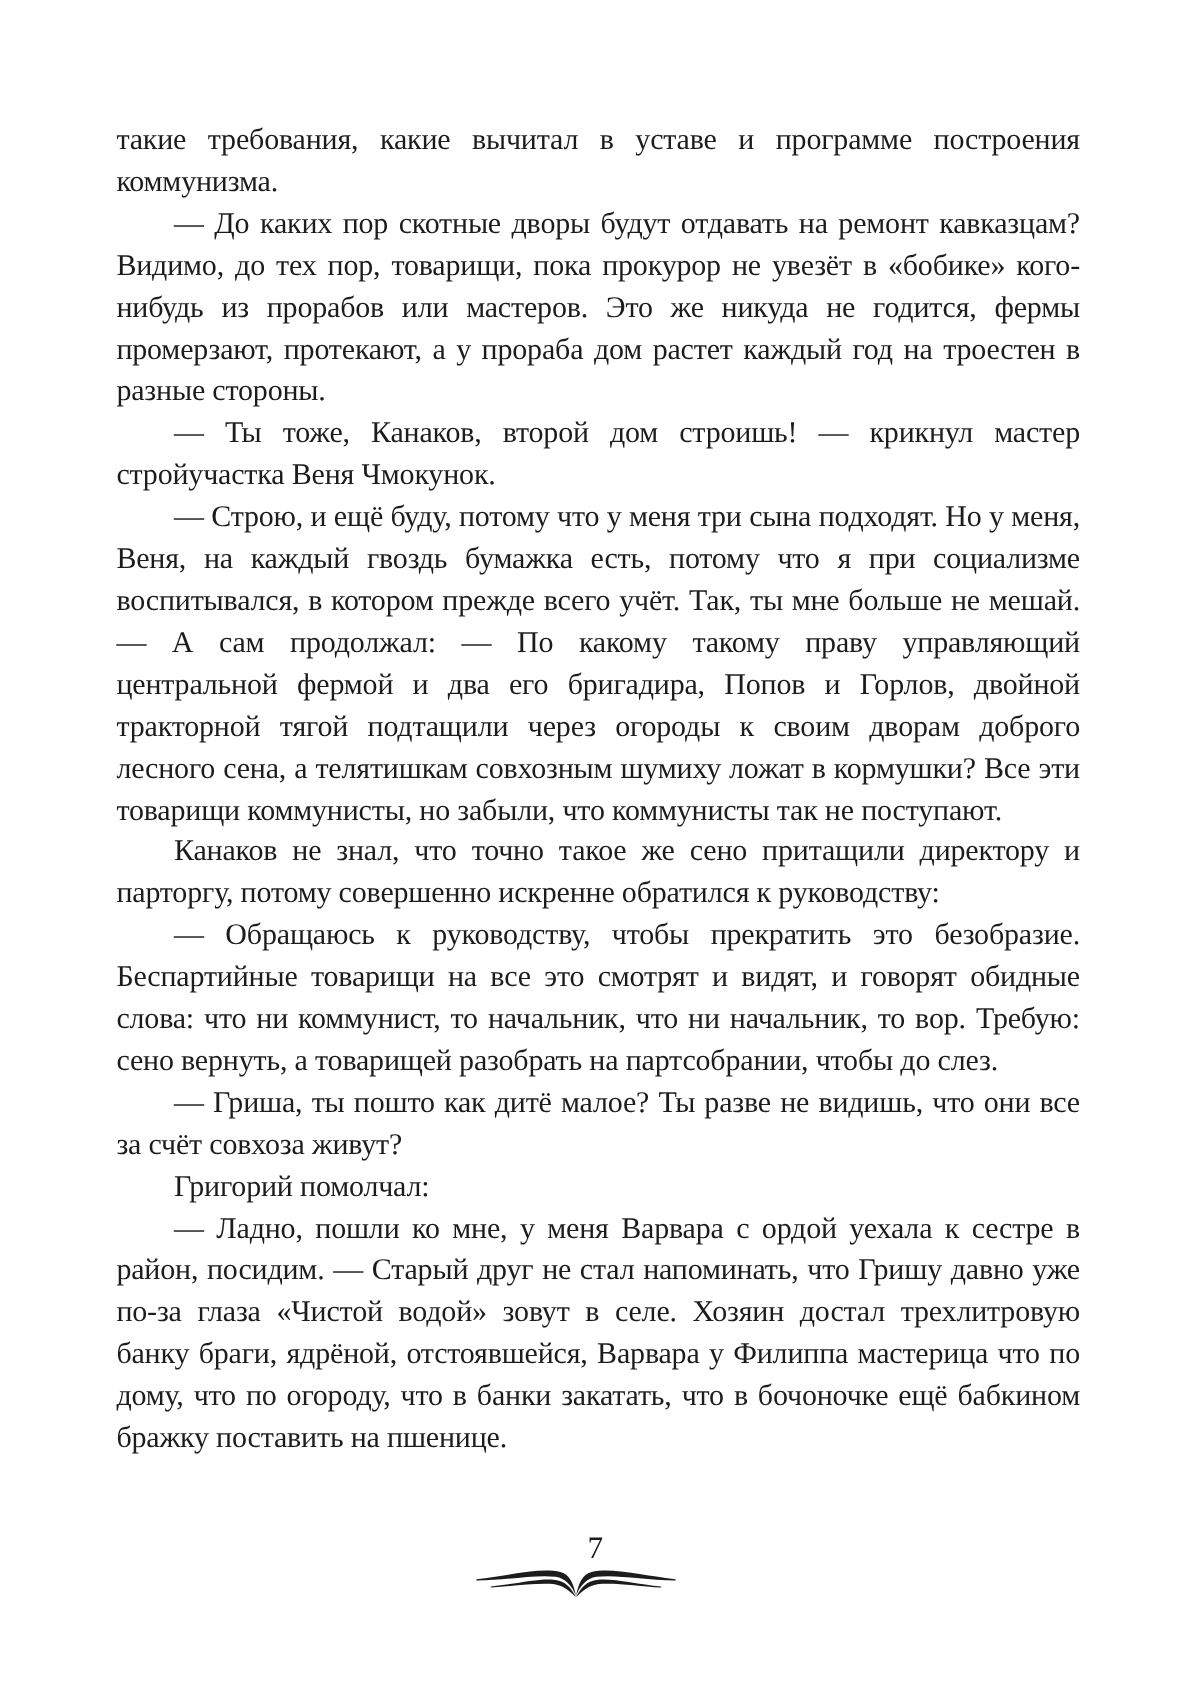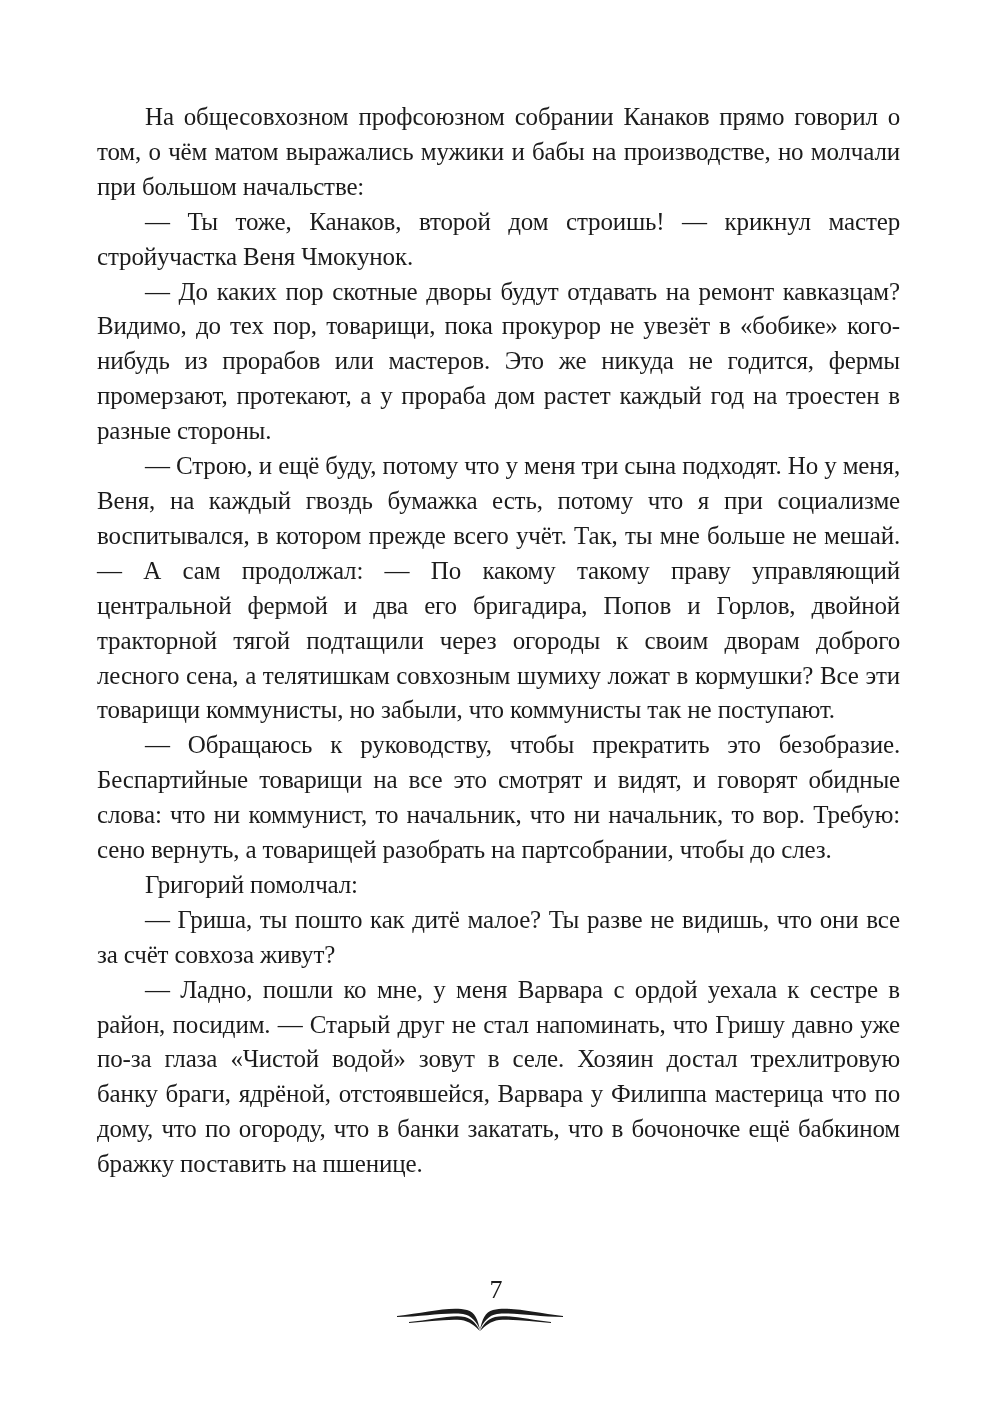--- a/index.html
+++ b/index.html
@@ -57,27 +57,28 @@
     margin: 0 auto;
     margin-left: 395px;
     width: 170px;
     height: 30px;
   }
 </style>
 </head>
 <body>
 
 <div class="page">
-  <p class="para indent">На общесовхозном профсоюзном собрании Канаков прямо говорил о том, о чём матом выражались мужики и бабы на производстве, но молчали при большом начальстве:</p>
+  <p class="para noindent">такие требования, какие вычитал в уставе и программе построения коммунизма.</p>
+  <p class="para indent">— До каких пор скотные дворы будут отдавать на ремонт кавказцам? Видимо, до тех пор, товарищи, пока прокурор не увезёт в «бобике» кого-нибудь из прорабов или мастеров. Это же никуда не годится, фермы промерзают, протекают, а у прораба дом растет каждый год на троестен в разные стороны.</p>
   <p class="para indent">— Ты тоже, Канаков, второй дом строишь! — крикнул мастер стройучастка Веня Чмокунок.</p>
-  <p class="para indent">— До каких пор скотные дворы будут отдавать на ремонт кавказцам? Видимо, до тех пор, товарищи, пока прокурор не увезёт в «бобике» кого-нибудь из прорабов или мастеров. Это же никуда не годится, фермы промерзают, протекают, а у прораба дом растет каждый год на троестен в разные стороны.</p>
   <p class="para indent">— Строю, и ещё буду, потому что у меня три сына подходят. Но у меня, Веня, на каждый гвоздь бумажка есть, потому что я при социализме воспитывался, в котором прежде всего учёт. Так, ты мне больше не мешай. — А сам продолжал: — По какому такому праву управляющий центральной фермой и два его бригадира, Попов и Горлов, двойной тракторной тягой подтащили через огороды к своим дворам доброго лесного сена, а телятишкам совхозным шумиху ложат в кормушки? Все эти товарищи коммунисты, но забыли, что коммунисты так не поступают.</p>
+  <p class="para indent">Канаков не знал, что точно такое же сено притащили директору и парторгу, потому совершенно искренне обратился к руководству:</p>
   <p class="para indent">— Обращаюсь к руководству, чтобы прекратить это безобразие. Беспартийные товарищи на все это смотрят и видят, и говорят обидные слова: что ни коммунист, то начальник, что ни начальник, то вор. Требую: сено вернуть, а товарищей разобрать на партсобрании, чтобы до слез.</p>
+  <p class="para indent">— Гриша, ты пошто как дитё малое? Ты разве не видишь, что они все за счёт совхоза живут?</p>
   <p class="para indent">Григорий помолчал:</p>
-  <p class="para indent">— Гриша, ты пошто как дитё малое? Ты разве не видишь, что они все за счёт совхоза живут?</p>
   <p class="para indent">— Ладно, пошли ко мне, у меня Варвара с ордой уехала к сестре в район, посидим. — Старый друг не стал напоминать, что Гришу давно уже по-за глаза «Чистой водой» зовут в селе. Хозяин достал трехлитровую банку браги, ядрёной, отстоявшейся, Варвара у Филиппа мастерица что по дому, что по огороду, что в банки закатать, что в бочоночке ещё бабкином бражку поставить на пшенице.</p>
 
 </div>
 
 <div class="footer">
   <span class="page-number">7</span>
   <svg class="ornament" viewBox="0 0 170 30" xmlns="http://www.w3.org/2000/svg">
     <g fill="#1c1c1c">
 
       <path d="M2,12 C30,9 55,2 72,6 C80,8 83,16 85,26 C82,18 76,11 68,10 C50,8 28,13 2,13 Z"></path>

